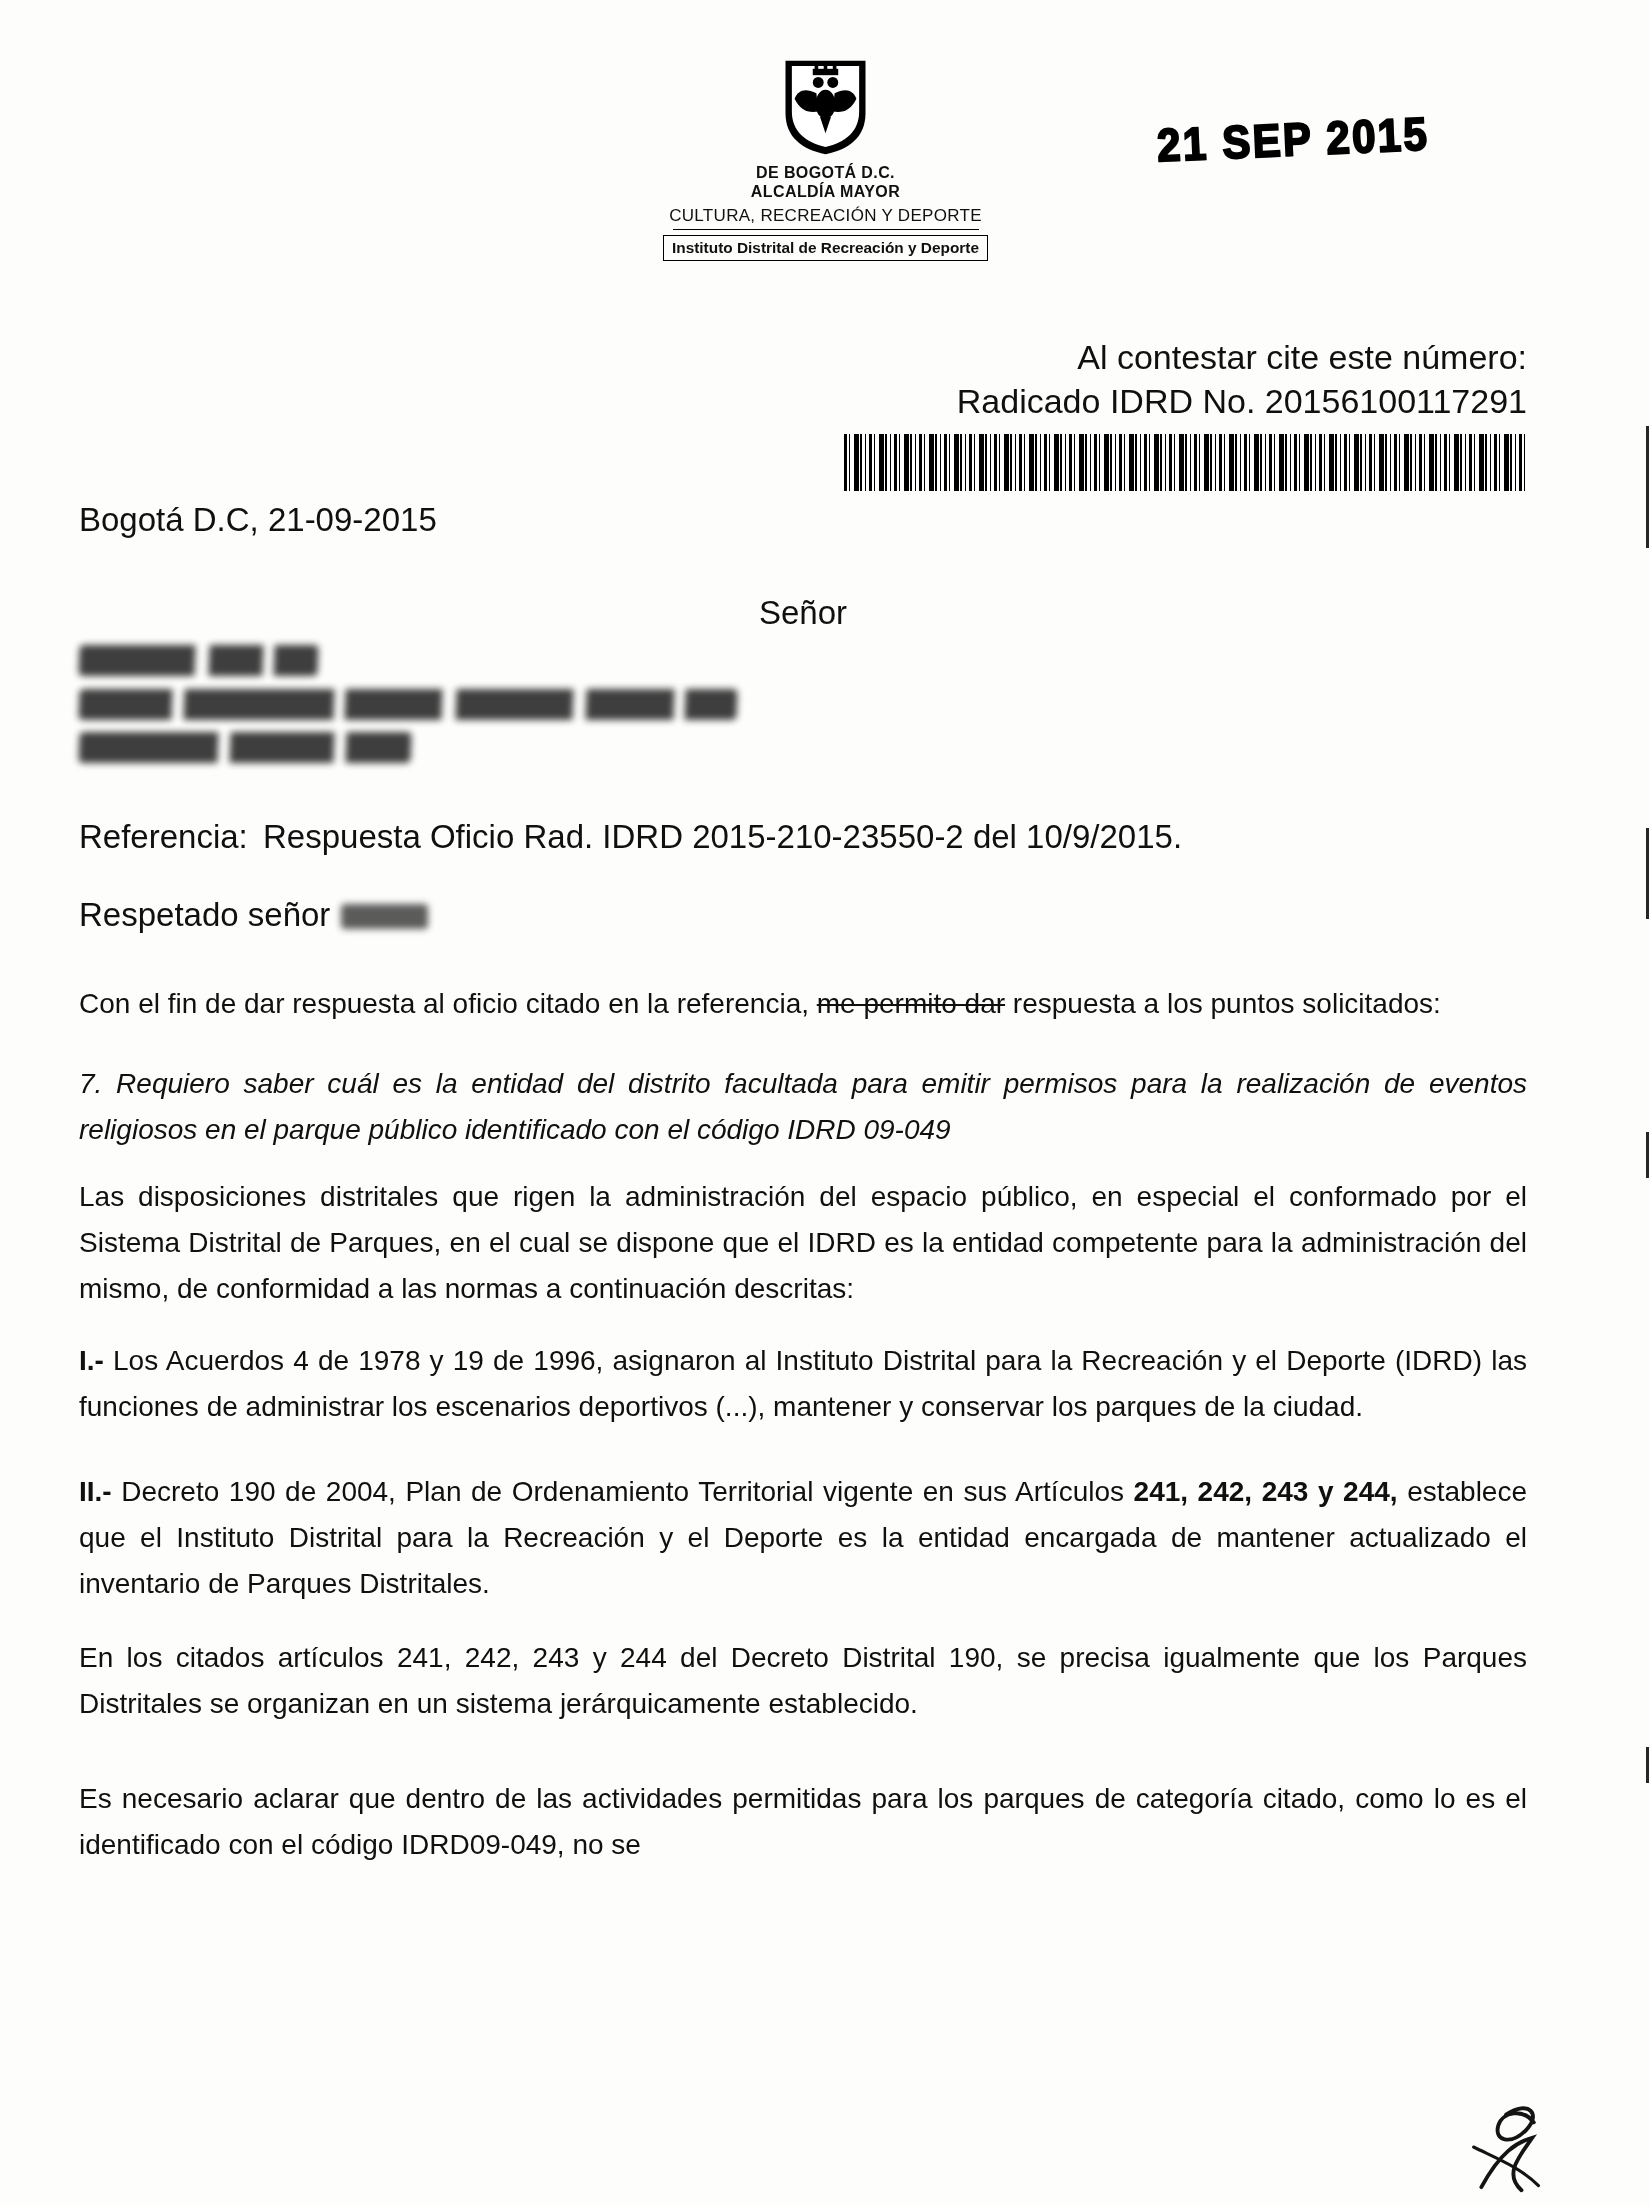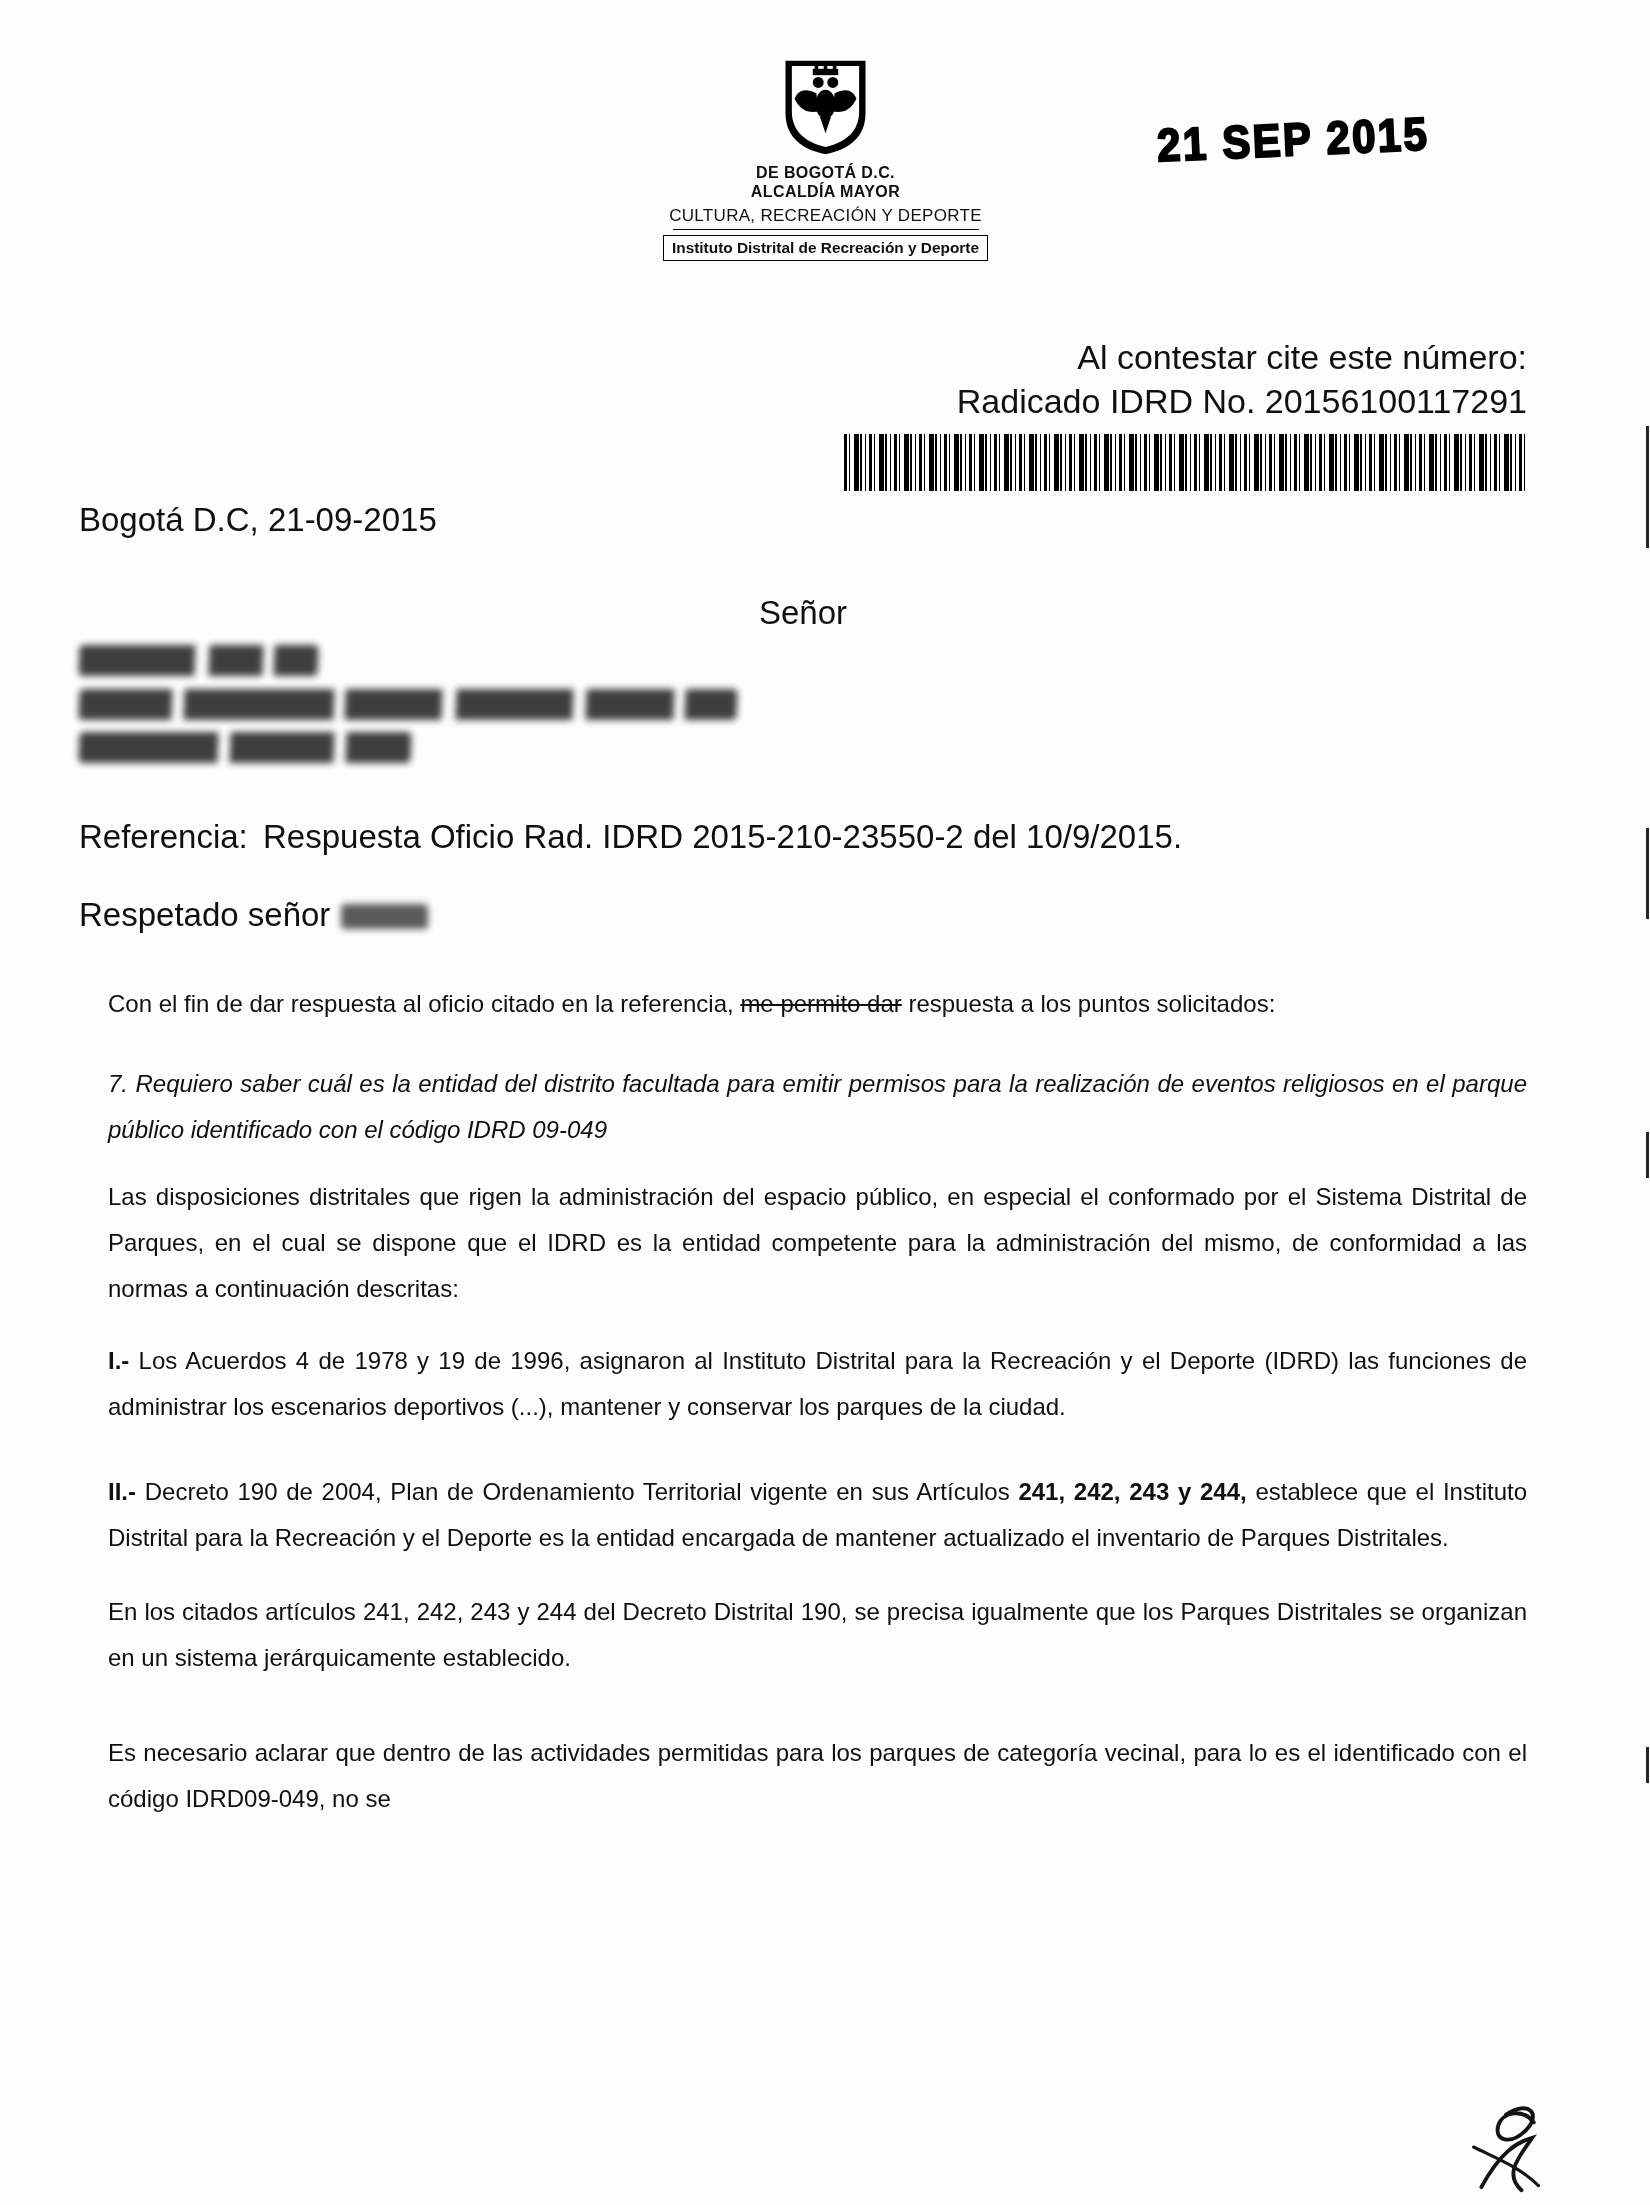--- a/index.html
+++ b/index.html
@@ -41,21 +41,21 @@
   .redacted-block { margin-top:10.8px; }
   .rl { height:31px; margin:12.4px 0; filter:blur(3.9px); opacity:.82; border-radius:4.6px; transform:skewX(-2deg); }
   .rl1 { width:239px; background:linear-gradient(90deg,#151515 0 116px, transparent 116px 130px, #151515 130px 184px, transparent 184px 195px, #151515 195px 239px); }
   .rl2 { width:658px; background:linear-gradient(90deg,#151515 0 93px, transparent 93px 105px, #151515 105px 255px, transparent 255px 266px, #151515 266px 363px, transparent 363px 377px, #151515 377px 494px, transparent 494px 507px, #151515 507px 595px, transparent 595px 606px, #151515 606px 658px); }
   .rl3 { width:332px; background:linear-gradient(90deg,#151515 0 139px, transparent 139px 151px, #151515 151px 255px, transparent 255px 267px, #151515 267px 332px); }
   .referencia { margin-top:51px; display:flex; font-size:33px; line-height:46px; }
   .ref-label { width:184px; flex:0 0 auto; }
   .greeting { margin-top:35px; font-size:33px; line-height:40px; }
   .redacted-inline { display:inline-block; width:87px; height:25px; background:#1d1d1d; filter:blur(3.9px); opacity:.72; vertical-align:-3.1px; margin-left:10.8px; border-radius:3.9px; }
   
-  .para { font-size:24px; line-height:46px; text-align:justify;margin-left:29px; }
+  .para { font-size:28px; line-height:46px; text-align:justify; }
   .p-intro   { margin-top:46px; }
   .p-question{ margin-top:34px; font-style:italic; }
   .p-disp    { margin-top:21px; }
   .p-item1   { margin-top:25.5px; }
   .p-item2   { margin-top:39px; }
   .p-citados { margin-top:28px; }
   .p-closing { margin-top:49px; }
   .struck { text-decoration:line-through; text-decoration-thickness:2.3px; }
   .bold { font-weight:bold; }
   
@@ -132,21 +132,21 @@
     <p class="para p-disp">Las disposiciones distritales que rigen la administración del espacio público, en especial el conformado por el Sistema Distrital de Parques, en el cual se dispone que el IDRD es la entidad competente para la administración del mismo, de conformidad a las normas a continuación descritas:</p>
 
     <p class="para p-item1"><span class="bold">I.-</span>
       <span>Los Acuerdos 4 de 1978 y 19 de 1996, asignaron al Instituto Distrital para la Recreación y el Deporte (IDRD) las funciones de administrar los escenarios deportivos (...), mantener y conservar los parques de la ciudad.</span></p>
 
     <p class="para p-item2"><span class="bold">II.-</span>
       <span>Decreto 190 de 2004, Plan de Ordenamiento Territorial vigente en sus Artículos </span><span class="bold">241, 242, 243 y 244,</span><span> establece que el Instituto Distrital para la Recreación y el Deporte es la entidad encargada de mantener actualizado el inventario de Parques Distritales.</span></p>
 
     <p class="para p-citados">En los citados artículos 241, 242, 243 y 244 del Decreto Distrital 190, se precisa igualmente que los Parques Distritales se organizan en un sistema jerárquicamente establecido.</p>
 
-    <p class="para p-closing">Es necesario aclarar que dentro de las actividades permitidas para los parques de categoría vecinal, para lo es el identificado con el código IDRD09-049, no se</p>
+    <p class="para p-closing">Es necesario aclarar que dentro de las actividades permitidas para los parques de categoría citado, como lo es el identificado con el código IDRD09-049, no se</p>
 
   </div>
 
   <svg class="scribble" width="93" height="108" viewBox="0 0 120 140">
     <path d="M62,28 C92,8 108,28 88,48 C68,68 46,62 52,42 C58,24 84,20 98,38" stroke="#141414" stroke-width="5" fill="none" stroke-linecap="round"></path>
     <path d="M30,122 C55,76 76,64 96,58 C76,86 60,106 82,126" stroke="#141414" stroke-width="5" fill="none" stroke-linecap="round"></path>
     <path d="M20,70 C48,84 80,96 104,120" stroke="#141414" stroke-width="4" fill="none" stroke-linecap="round"></path>
   </svg>
 
 </div>

